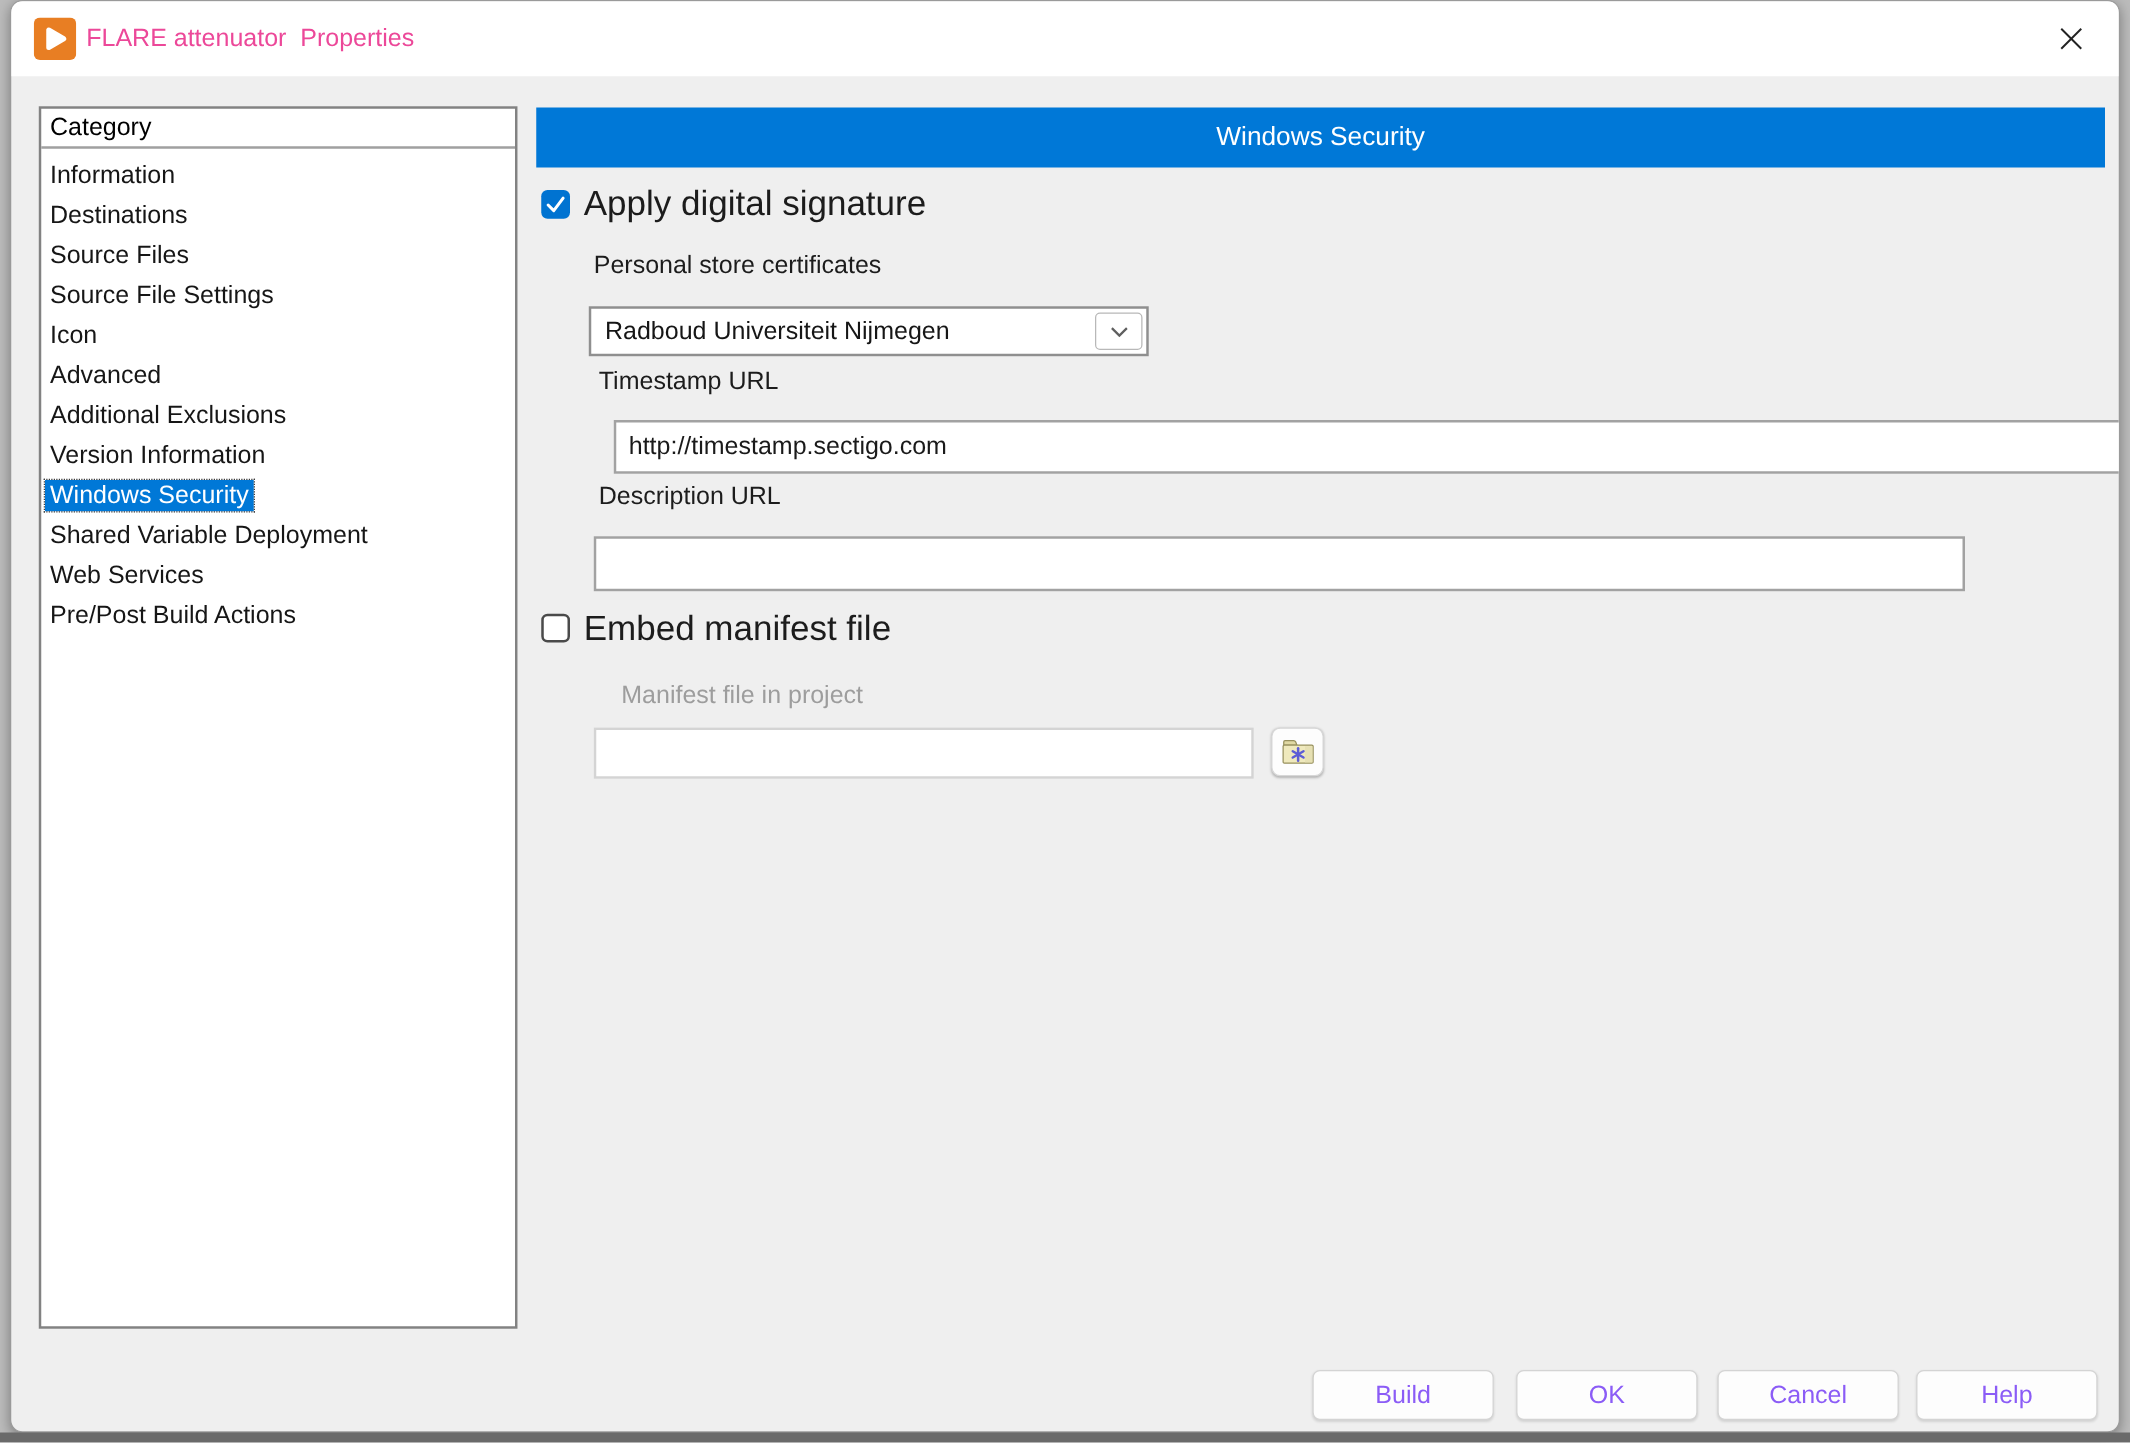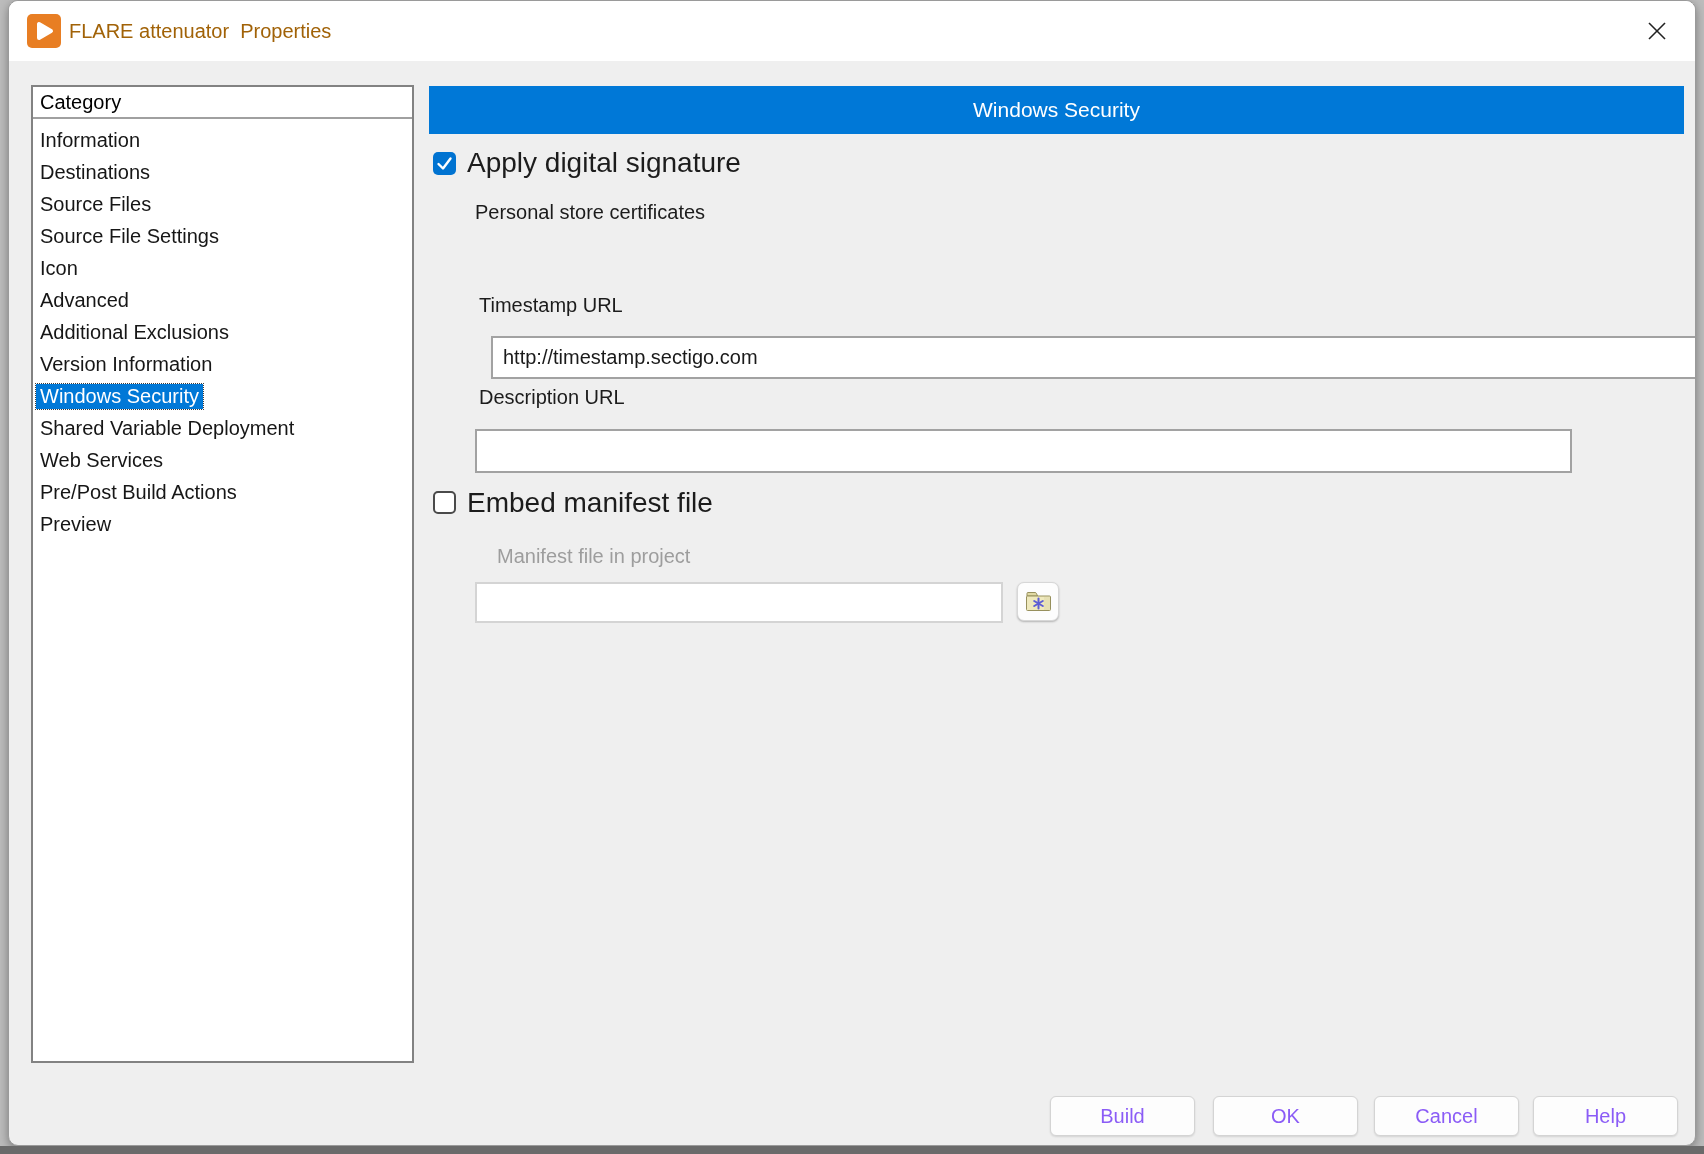--- a/index.html
+++ b/index.html
@@ -13,21 +13,21 @@
   }
   .bottom-band { position:absolute; left:0; top:1146px; width:1704px; height:8px; background:#6a6a6a; }
 
   .dialog {
     position:absolute; left:8px; top:0; width:1688px; height:1146px;
     background:#efefef; border:1px solid #9a9a9a; border-radius:10px;
     overflow:hidden; box-shadow:0 3px 10px rgba(0,0,0,0.35);
   }
   .titlebar { position:absolute; left:0; top:0; width:100%; height:60px; background:#ffffff; }
   .app-icon { position:absolute; left:18px; top:13px; width:34px; height:34px; }
-  .win-title { position:absolute; left:60px; top:0; line-height:60px; font-size:20px; color:#a16207; white-space:pre; }
+  .win-title { position:absolute; left:60px; top:0; line-height:60px; font-size:20px; color:#ec4899; white-space:pre; }
   .close-btn { position:absolute; right:18px; top:12px; width:40px; height:36px; display:flex; align-items:center; justify-content:center; cursor:pointer; }
 
   
   .cat-panel {
     position:absolute; left:22px; top:84px; width:383px; height:978px;
     background:#ffffff; border:2px solid #828282;
   }
   .cat-header { height:32px; line-height:30px; padding-left:7px; font-size:20px; color:#000; border-bottom:2px solid #a0a0a0; }
   .cat-items { padding-top:5px; }
   .cat-item { height:32px; line-height:32px; padding-left:7px; font-size:20px; color:#161616; white-space:nowrap; cursor:default; }
@@ -112,35 +112,42 @@
       <div class="cat-item"><span class="cat-label">Source Files</span></div>
       <div class="cat-item"><span class="cat-label">Source File Settings</span></div>
       <div class="cat-item"><span class="cat-label">Icon</span></div>
       <div class="cat-item"><span class="cat-label">Advanced</span></div>
       <div class="cat-item"><span class="cat-label">Additional Exclusions</span></div>
       <div class="cat-item"><span class="cat-label">Version Information</span></div>
       <div class="cat-item selected"><span class="cat-label">Windows Security</span></div>
       <div class="cat-item"><span class="cat-label">Shared Variable Deployment</span></div>
       <div class="cat-item"><span class="cat-label">Web Services</span></div>
       <div class="cat-item"><span class="cat-label">Pre/Post Build Actions</span></div>
-      <div class="cat-item"><span class="cat-label">Preview</span></div>
     </div>
   </div>
 
   <div class="main-header">Windows Security</div>
 
   <div class="checkbox checked" style="left:424px; top:151px;">
     <svg width="17" height="17" viewBox="0 0 17 17">
       <polyline points="2.5,9 7,13.5 14.5,3.5" fill="none" stroke="#ffffff" stroke-width="2.4" stroke-linecap="round" stroke-linejoin="round"></polyline>
     </svg>
   </div>
   <div class="cb-label" style="left:458px; top:149px;">Apply digital signature</div>
 
   <div class="field-label" style="left:466px; top:198px;">Personal store certificates</div>
 
+  <div class="combo">
+    <div class="combo-text">Radboud Universiteit Nijmegen</div>
+    <div class="combo-btn">
+      <svg width="15" height="9" viewBox="0 0 15 9">
+        <polyline points="1.5,1.5 7.5,7.5 13.5,1.5" fill="none" stroke="#5f5f5f" stroke-width="1.8"></polyline>
+      </svg>
+    </div>
+  </div>
 
   <div class="field-label" style="left:470px; top:291px;">Timestamp URL</div>
   <input class="text-input ts-input" type="text" value="http://timestamp.sectigo.com" style="">
 
   <div class="field-label" style="left:470px; top:383px;">Description URL</div>
   <input class="text-input desc-input" type="text" value="" style="">
 
   <div class="checkbox unchecked" style="left:424px; top:490px;"></div>
   <div class="cb-label" style="left:458px; top:489px;">Embed manifest file</div>
 

